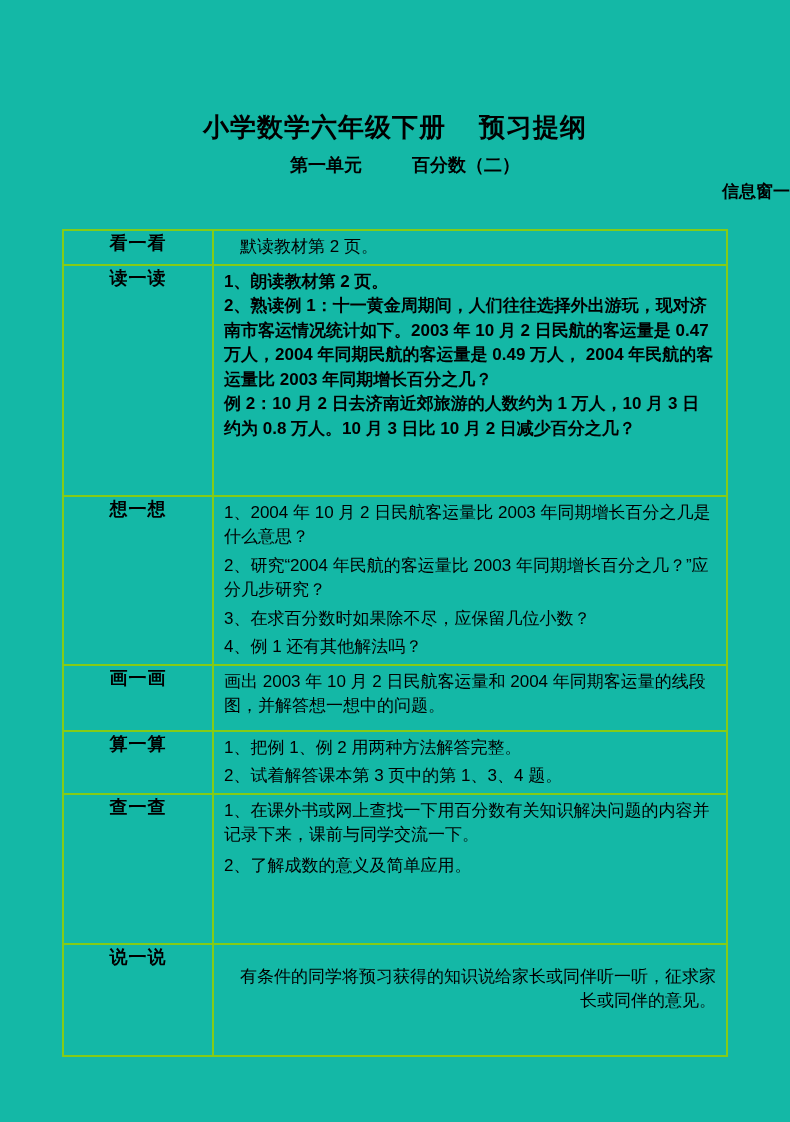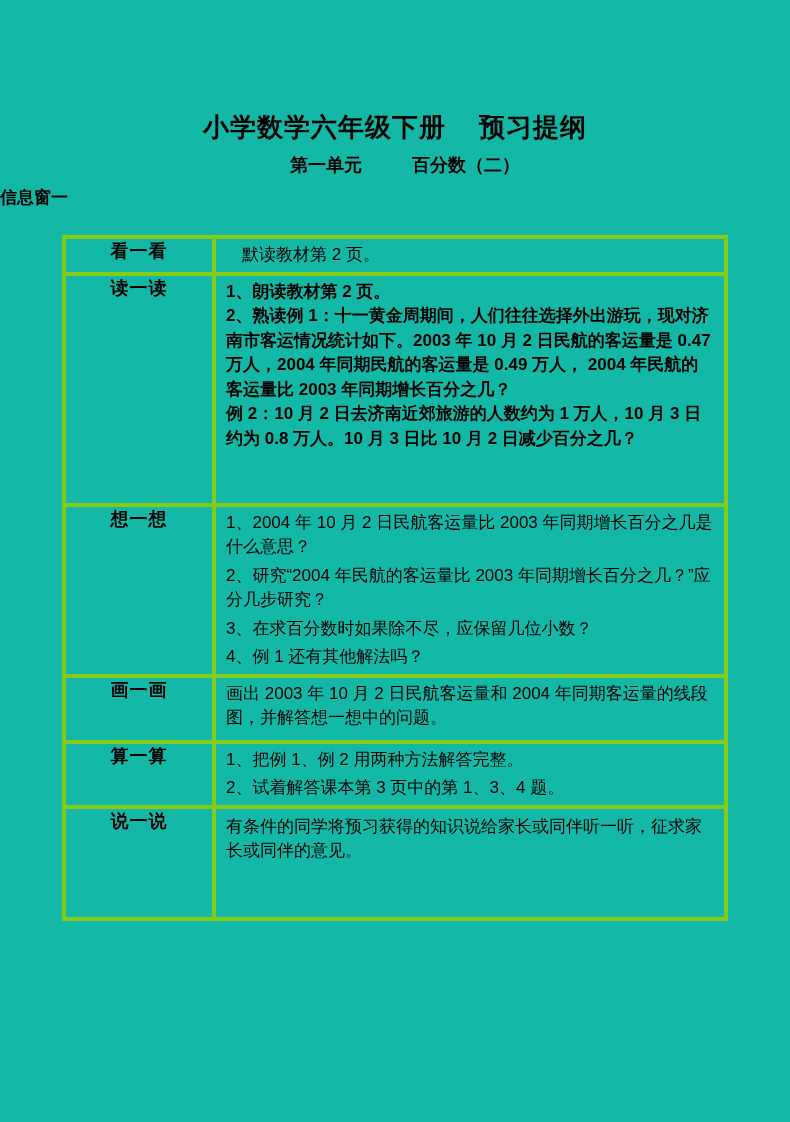--- a/index.html
+++ b/index.html
@@ -26,33 +26,33 @@
   }
   .doc-subtitle {
     margin-top: 8px;
     text-align: center;
     font-size: 18px;
     font-weight: bold;
     white-space: pre;
     margin-left: 20px;
   }
   .doc-section {
-    margin-top: 9px;
-    text-align: left;
+    margin-top: 3px;
+    text-align: right;
     font-size: 17px;
     font-weight: bold;
   }
   table.outline {
     margin: 26px auto 0 auto;
     width: 666px;
     border-collapse: collapse;
     table-layout: fixed;
   }
   table.outline td {
-    border: 4px solid #84cc16;
+    border: 2px solid #84cc16;
     vertical-align: top;
     margin-left: 46px;
   }
   td.label-cell {
     width: 150px;
     text-align: center;
     vertical-align: middle;
     font-weight: bold;
     font-size: 18px;
     letter-spacing: 1px;
@@ -68,21 +68,21 @@
   tr.row-0 td.content-cell { height: 30px; padding-left: 26px; }
   tr.row-1 td.content-cell { height: 231px; font-weight: bold; }
   tr.row-2 td.content-cell { height: 169px; border-radius: 6px; }
   tr.row-3 td.content-cell { height: 66px; }
   tr.row-4 td.content-cell { height: 62px; }
   tr.row-5 td.content-cell { height: 150px; }
   tr.row-6 td.content-cell { height: 112px; }
   tr.row-2 td.content-cell p + p { margin-top: 4px; }
   tr.row-4 td.content-cell p + p { margin-top: 4px; }
   tr.row-5 td.content-cell p + p { margin-top: 6px; }
-  tr.row-6 td.content-cell { padding-top: 6px; }
+  tr.row-6 td.content-cell { padding-top: 20px; text-align: right; }
 </style>
 </head>
 <body>
 
 <div class="page">
 
   <div class="doc-title">小学数学六年级下册    预习提纲</div>
   <div class="doc-subtitle">第一单元          百分数（二）</div>
   <div class="doc-section">信息窗一</div>
 
@@ -123,20 +123,27 @@
       </tr>
 
       <tr class="row-4">
         <td class="label-cell">算一算</td>
         <td class="content-cell">
           <p>1、把例 1、例 2 用两种方法解答完整。</p>
           <p>2、试着解答课本第 3 页中的第 1、3、4 题。</p>
         </td>
       </tr>
 
+      <tr class="row-5">
+        <td class="label-cell">查一查</td>
+        <td class="content-cell">
+          <p>1、在课外书或网上查找一下用百分数有关知识解决问题的内容并记录下来，课前与同学交流一下。</p>
+          <p>2、了解成数的意义及简单应用。</p>
+        </td>
+      </tr>
 
       <tr class="row-6">
         <td class="label-cell">说一说</td>
         <td class="content-cell">
           <p>有条件的同学将预习获得的知识说给家长或同伴听一听，征求家长或同伴的意见。</p>
         </td>
       </tr>
 
     </tbody>
   </table>

